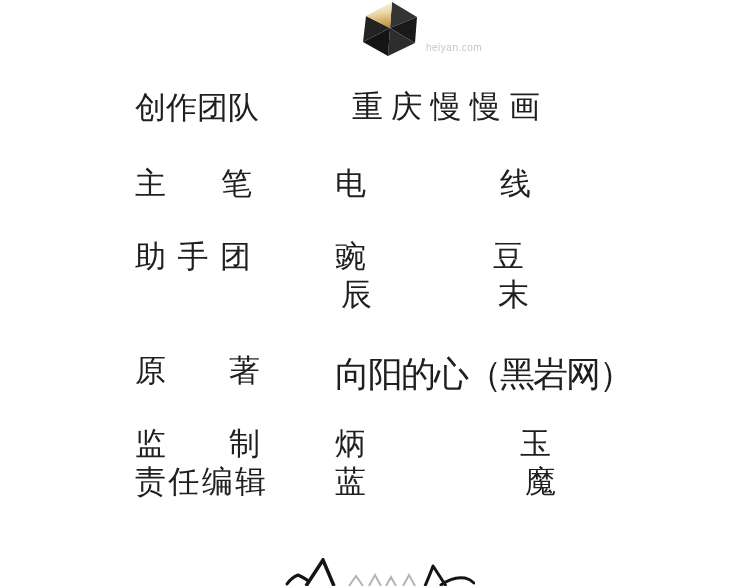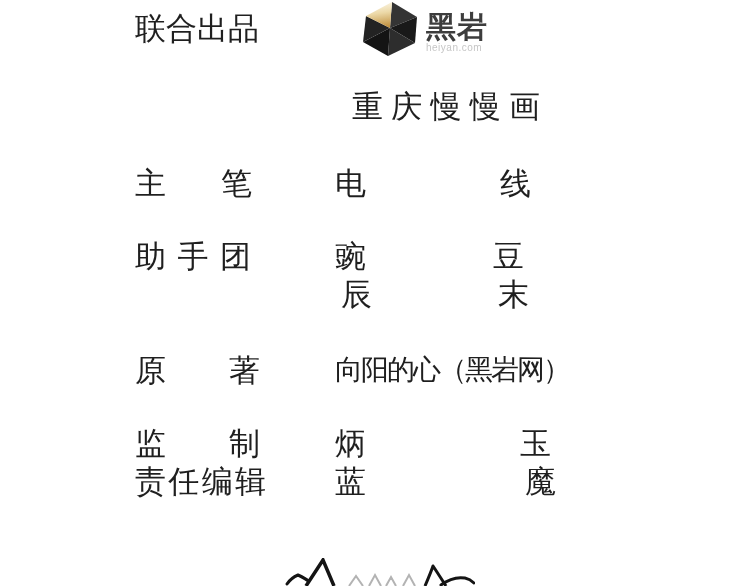--- a/index.html
+++ b/index.html
@@ -37,53 +37,52 @@
   .r-assist   { left: 135px; top: 241px; width: 116px; }
   .r-original { left: 135px; top: 355px; width: 125px; }
   .r-producer { left: 135px; top: 428px; width: 125px; }
   .r-editor   { left: 135px; top: 466px; width: 131px; }
 
   
   .n-team     { left: 352px; top: 91px; width: 188px; }
   .n-artist   { left: 335px; top: 168px; width: 196px; }
   .n-assist1  { left: 335px; top: 241px; width: 189px; }
   .n-assist2  { left: 341px; top: 279px; width: 188px; }
-  .n-original { left: 335px; top: 356px; font-size: 28px; letter-spacing: -2px; }
+  .n-original { left: 335px; top: 356px; font-size: 35px; letter-spacing: -2px; }
   .n-producer { left: 335px; top: 428px; width: 216px; }
   .n-editor   { left: 335px; top: 466px; width: 221px; }
 
   .crown { position: absolute; left: 285px; top: 558px; }
 </style>
 </head>
 <body>
 
 <div class="canvas">
 
-  <div class="t coop-label">联合出品</div>
 
   <div class="gem">
     <svg width="60" height="54" viewBox="0 0 60 54" aria-hidden="true">
       <defs>
         <linearGradient id="gold" x1="0.3" y1="0" x2="0.45" y2="1">
           <stop offset="0" stop-color="#fdf8ea"></stop>
           <stop offset="0.45" stop-color="#ecd9a8"></stop>
           <stop offset="1" stop-color="#c0903f"></stop>
         </linearGradient>
       </defs>
       <polygon points="33,0 58,15 31,26" fill="#343434"></polygon>
       <polygon points="58,15 56,41 31,26" fill="#191919"></polygon>
       <polygon points="56,41 29,54 31,26" fill="#2d2d2d"></polygon>
       <polygon points="29,54 4,40 31,26" fill="#141414"></polygon>
       <polygon points="4,40 7,14 31,26" fill="#232323"></polygon>
       <polygon points="7,14 33,0 31,26" fill="url(#gold)"></polygon>
     </svg>
   </div>
-  <div class="t logo-name">黑岩</div>
   <div class="t logo-domain">heiyan.com</div>
 
+  <div class="t r-team">创作团队</div>
   <div class="t n-team spread" style="display: flex; justify-content: space-between;">
       <span>重</span>
       <span>庆</span>
       <span>慢</span>
       <span>慢</span>
       <span>画</span>
     </div>
 
   <div class="t r-artist spread" style="display: flex; justify-content: space-between;">
       <span>主</span>

